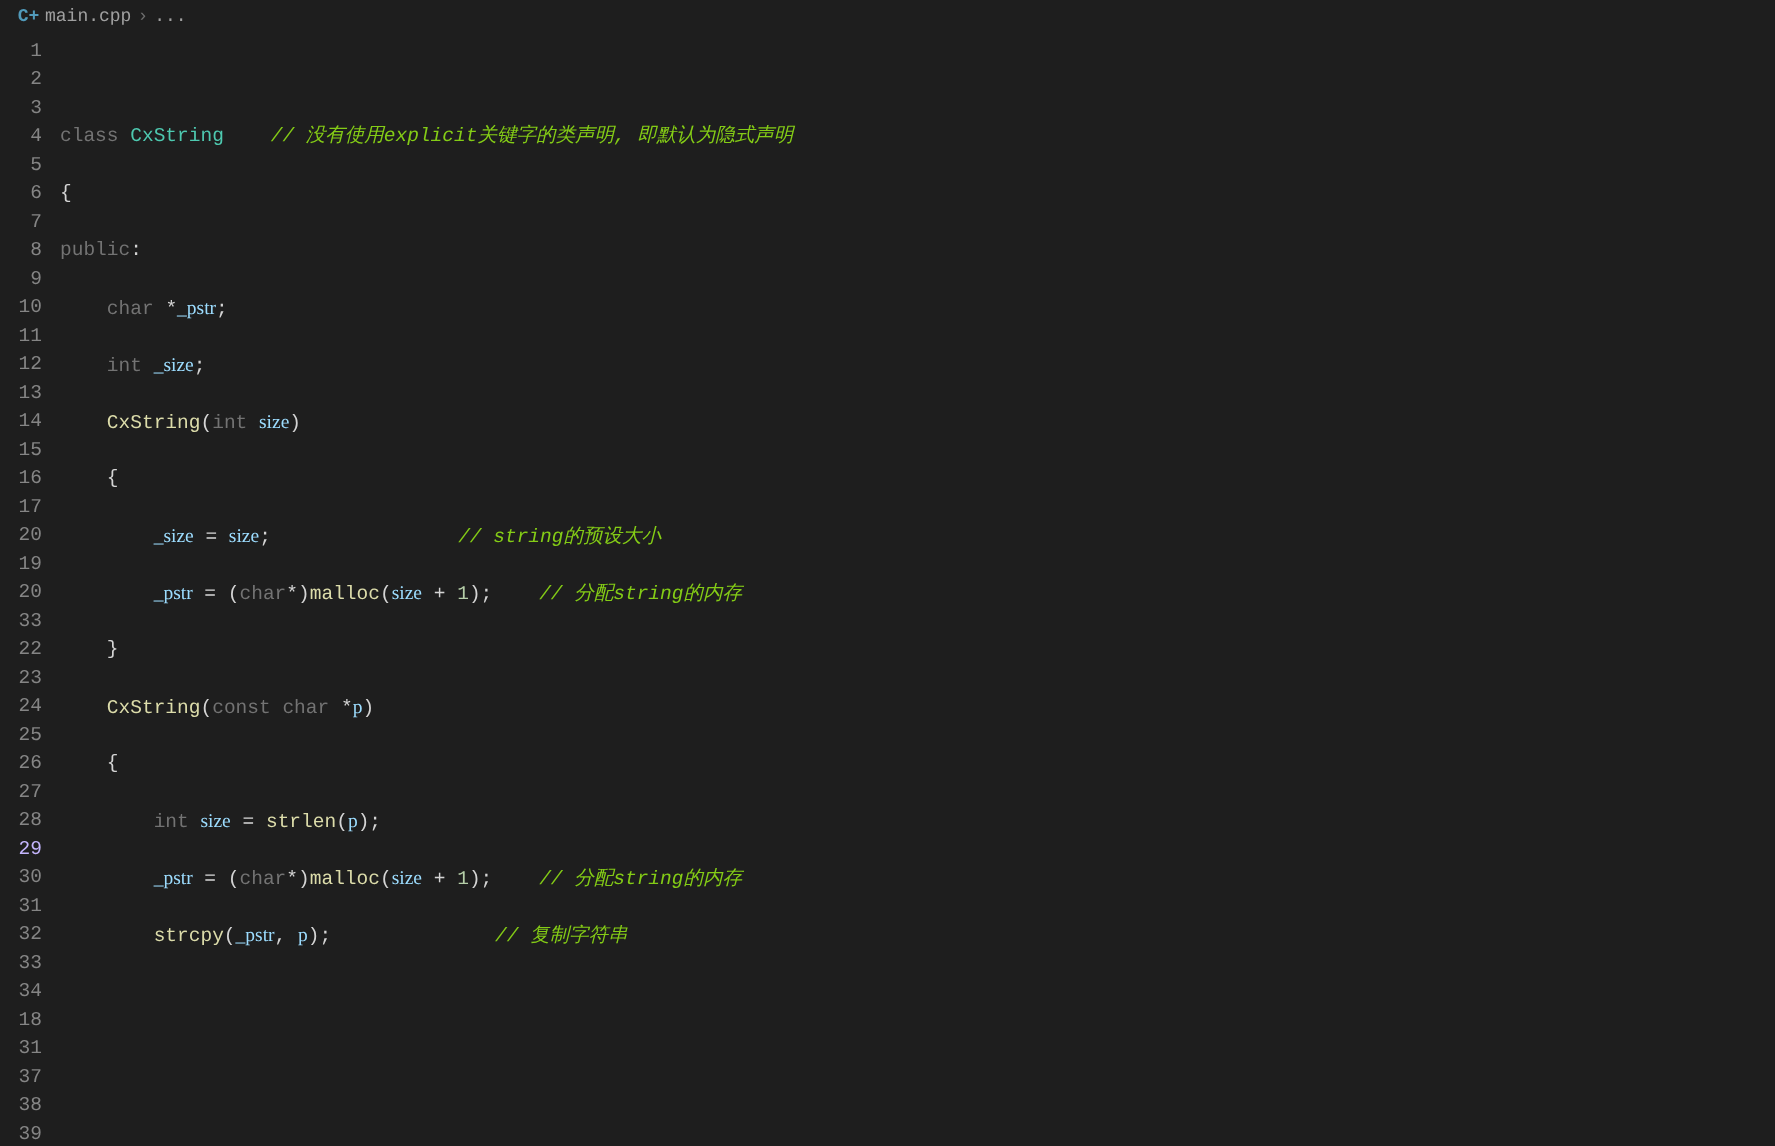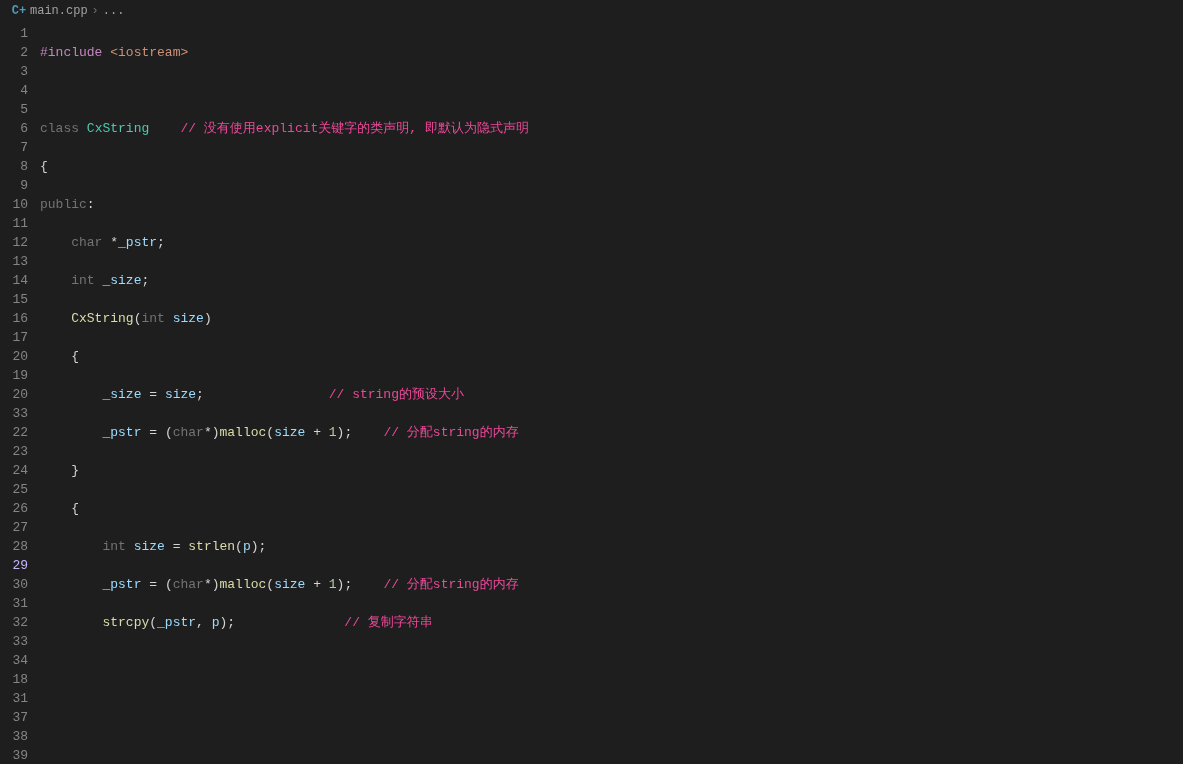--- a/index.html
+++ b/index.html
@@ -50,24 +50,24 @@
     padding-top: 2px;
     white-space: pre;
     position: relative;
   }
   .line { height: 19px; position: relative; }
   
   .kw   { color: #737373; }    
   .pp   { color: #c586c0; }    
   .str  { color: #ce9178; }    
   .num  { color: #b5cea8; }    
-  .com  { color: #ec4899; }    
+  .com  { color: #84cc16; font-style: italic; }    
   .type { color: #4ec9b0; }    
   .fn   { color: #dcdcaa; }    
-  .var  { color: #9cdcfe; }    
+  .var  { color: #9cdcfe; font-family: Liberation Serif, serif; }    
   .pun  { color: #d4d4d4; }
   .op   { color: #d4d4d4; }
   .minimap {
     width: 6px;
     background: #1e1e1e;
   }
 </style>
 </head>
 <body>
 
@@ -115,32 +115,32 @@
       <div class="ln">33</div>
       <div class="ln">34</div>
       <div class="ln">18</div>
       <div class="ln">31</div>
       <div class="ln">37</div>
       <div class="ln">38</div>
       <div class="ln">39</div>
     </div>
 
   <div class="code">
-<div class="line"><span class="pp">#include</span><span class="str"> &lt;iostream&gt;</span></div>
 <div class="line"></div>
 <div class="line"><span class="kw">class</span> <span class="type">CxString</span>    <span class="com">// 没有使用explicit关键字的类声明, 即默认为隐式声明</span></div>
 <div class="line"><span class="pun">{</span></div>
 <div class="line"><span class="kw">public</span><span class="pun">:</span></div>
 <div class="line">    <span class="kw">char</span> <span class="pun">*</span><span class="var">_pstr</span><span class="pun">;</span></div>
 <div class="line">    <span class="kw">int</span> <span class="var">_size</span><span class="pun">;</span></div>
 <div class="line">    <span class="fn">CxString</span><span class="pun">(</span><span class="kw">int</span> <span class="var">size</span><span class="pun">)</span></div>
 <div class="line">    <span class="pun">{</span></div>
 <div class="line">        <span class="var">_size</span> <span class="op">=</span> <span class="var">size</span><span class="pun">;</span>                <span class="com">// string的预设大小</span></div>
 <div class="line">        <span class="var">_pstr</span> <span class="op">=</span> <span class="pun">(</span><span class="kw">char</span><span class="pun">*)</span><span class="fn">malloc</span><span class="pun">(</span><span class="var">size</span> <span class="op">+</span> <span class="num">1</span><span class="pun">);</span>    <span class="com">// 分配string的内存</span></div>
 <div class="line">    <span class="pun">}</span></div>
+<div class="line">    <span class="fn">CxString</span><span class="pun">(</span><span class="kw">const</span> <span class="kw">char</span> <span class="pun">*</span><span class="var">p</span><span class="pun">)</span></div>
 <div class="line">    <span class="pun">{</span></div>
 <div class="line">        <span class="kw">int</span> <span class="var">size</span> <span class="op">=</span> <span class="fn">strlen</span><span class="pun">(</span><span class="var">p</span><span class="pun">);</span></div>
 <div class="line">        <span class="var">_pstr</span> <span class="op">=</span> <span class="pun">(</span><span class="kw">char</span><span class="pun">*)</span><span class="fn">malloc</span><span class="pun">(</span><span class="var">size</span> <span class="op">+</span> <span class="num">1</span><span class="pun">);</span>    <span class="com">// 分配string的内存</span></div>
 <div class="line">        <span class="fn">strcpy</span><span class="pun">(</span><span class="var">_pstr</span><span class="pun">,</span> <span class="var">p</span><span class="pun">);</span>              <span class="com">// 复制字符串</span></div>
 
 
 
 
 
 

